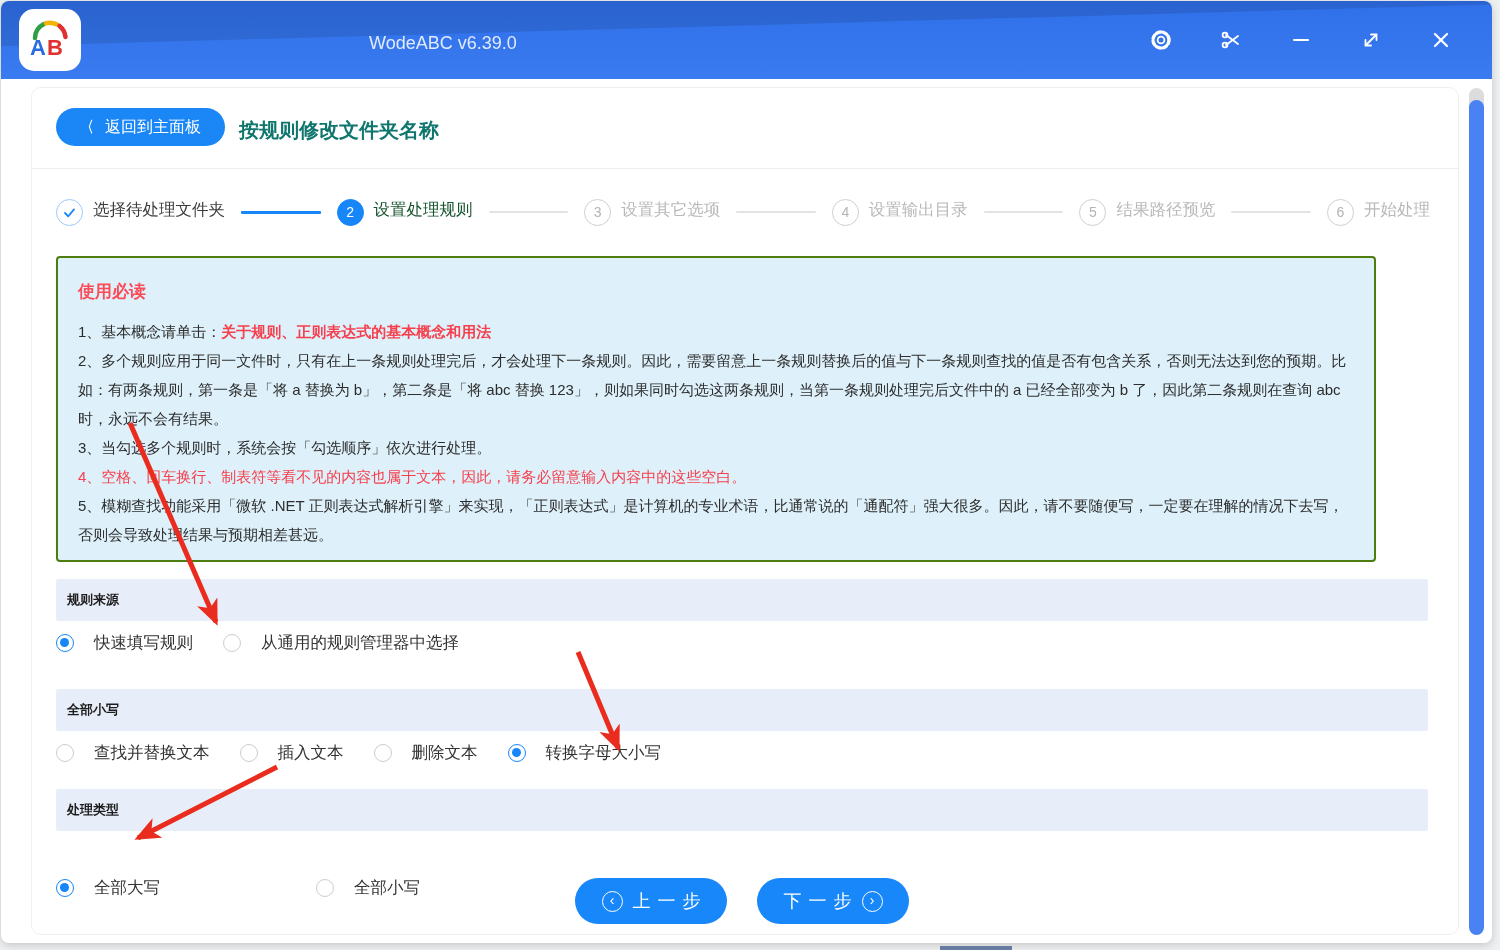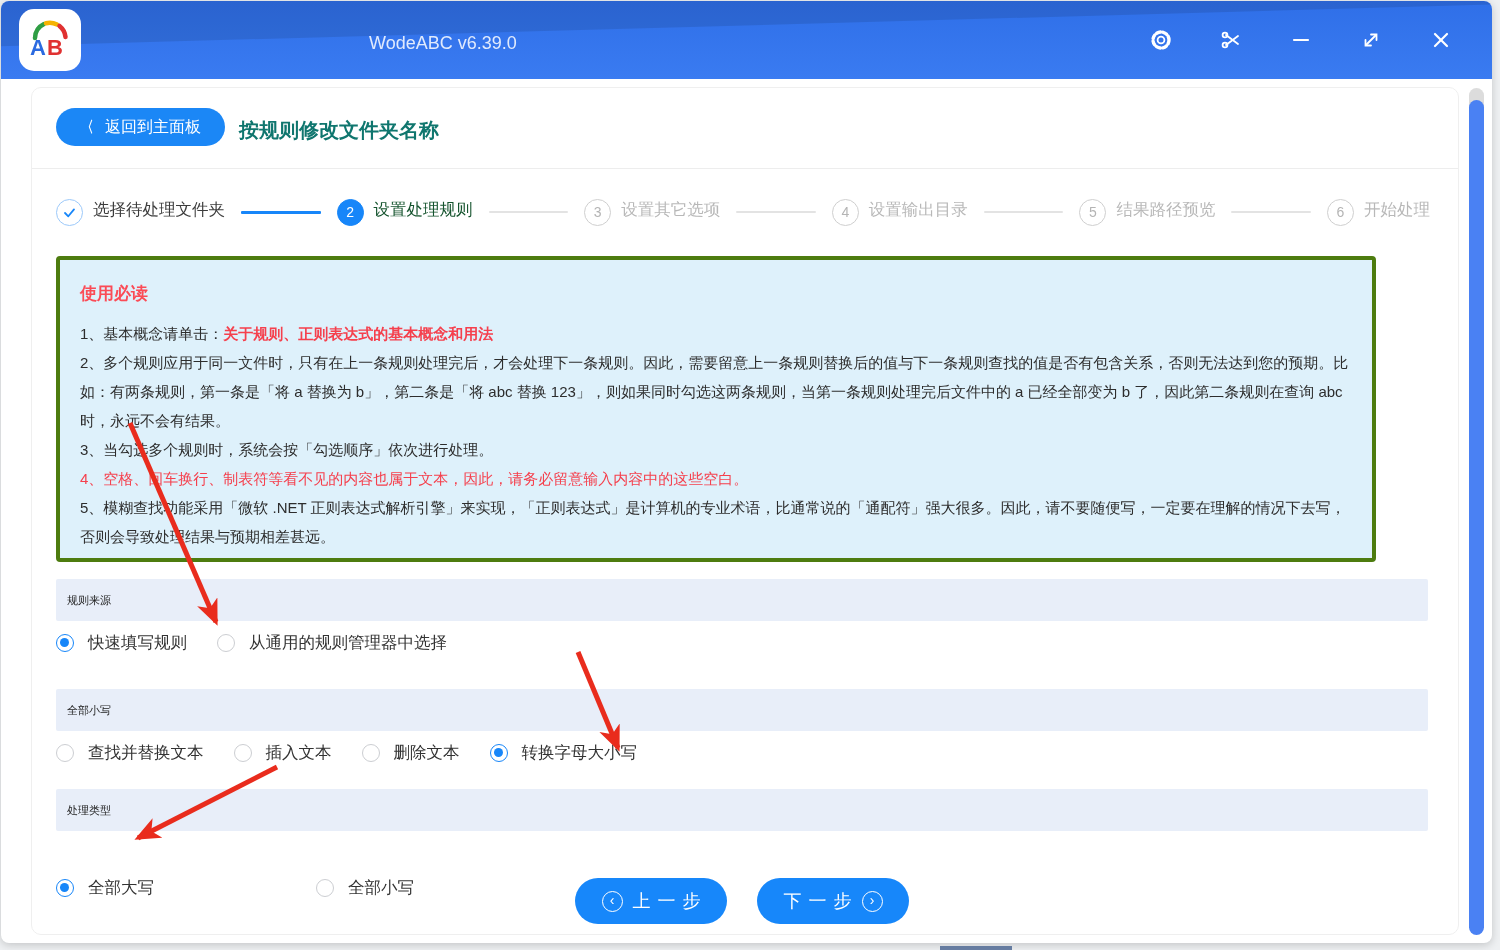--- a/index.html
+++ b/index.html
@@ -55,33 +55,33 @@
   .step.done .step-circle { border:1.5px solid #9cc9fa; }
   .step.done .check-ic { display:block; }
   .step.done .step-label { color:#3c3c3c; }
   .step.active .step-circle { background:#1786f9; border-color:#1786f9; color:#fff; }
   .step.active .step-label { color:#14532d; }
   .connector { flex:1; height:2px; background:#e3e3e3; margin:0 16px; border-radius:1px; min-width:26px; }
   .connector.on { background:#1786f9; height:3px; }
 
   
   .notice { position:absolute; left:55px; top:255px; width:1320px; height:306px;
-            background:#def1fb; border:4px solid #4d7c0f; border-radius:4px;
+            background:#def1fb; border:2px solid #4d7c0f; border-radius:4px;
             padding:22px 20px 0 20px; }
   .notice-title { font-size:17px; font-weight:bold; color:#fb4b56; margin-bottom:14px; }
   .notice p { font-size:15px; line-height:29px; color:#2d2d2d; }
   .notice .red { color:#f5404d; }
   .notice .link { color:#f5404d; font-weight:bold; cursor:pointer;text-align:center; }
 
   
   .band { position:absolute; left:55px; width:1372px; height:42px; background:#e8eef9;
           border-radius:2px; display:flex; align-items:center; padding-left:11px; }
-  .band-title { font-size:11px; font-weight:normal; color:#1d1d1d; }
+  .band-title { font-size:13px; font-weight:bold; color:#1d1d1d; }
   .opt-row { position:absolute; left:55px; width:1372px; height:24px; display:flex; align-items:center; }
-  .opt { display:flex; align-items:center; gap:14px; margin-right:30px; cursor:pointer; }
+  .opt { display:flex; align-items:center; gap:20px; margin-right:30px; cursor:pointer; }
   .opt.wide { width:260px; margin-right:0; }
   .radio { width:18px; height:18px; border-radius:50%; border:1.5px solid #ccced2;
            background:#fff; position:relative; flex:none; }
   .opt.checked .radio { border-color:#1786f9; }
   .opt.checked .radio::after { content:""; position:absolute; left:3px; top:3px; width:9px; height:9px;
                                border-radius:50%; background:#1786f9; }
   .opt-label { font-size:16.5px; color:#333; white-space:nowrap; }
 
   
   .footer { position:absolute; left:55px; top:877px; width:1372px; display:flex;

